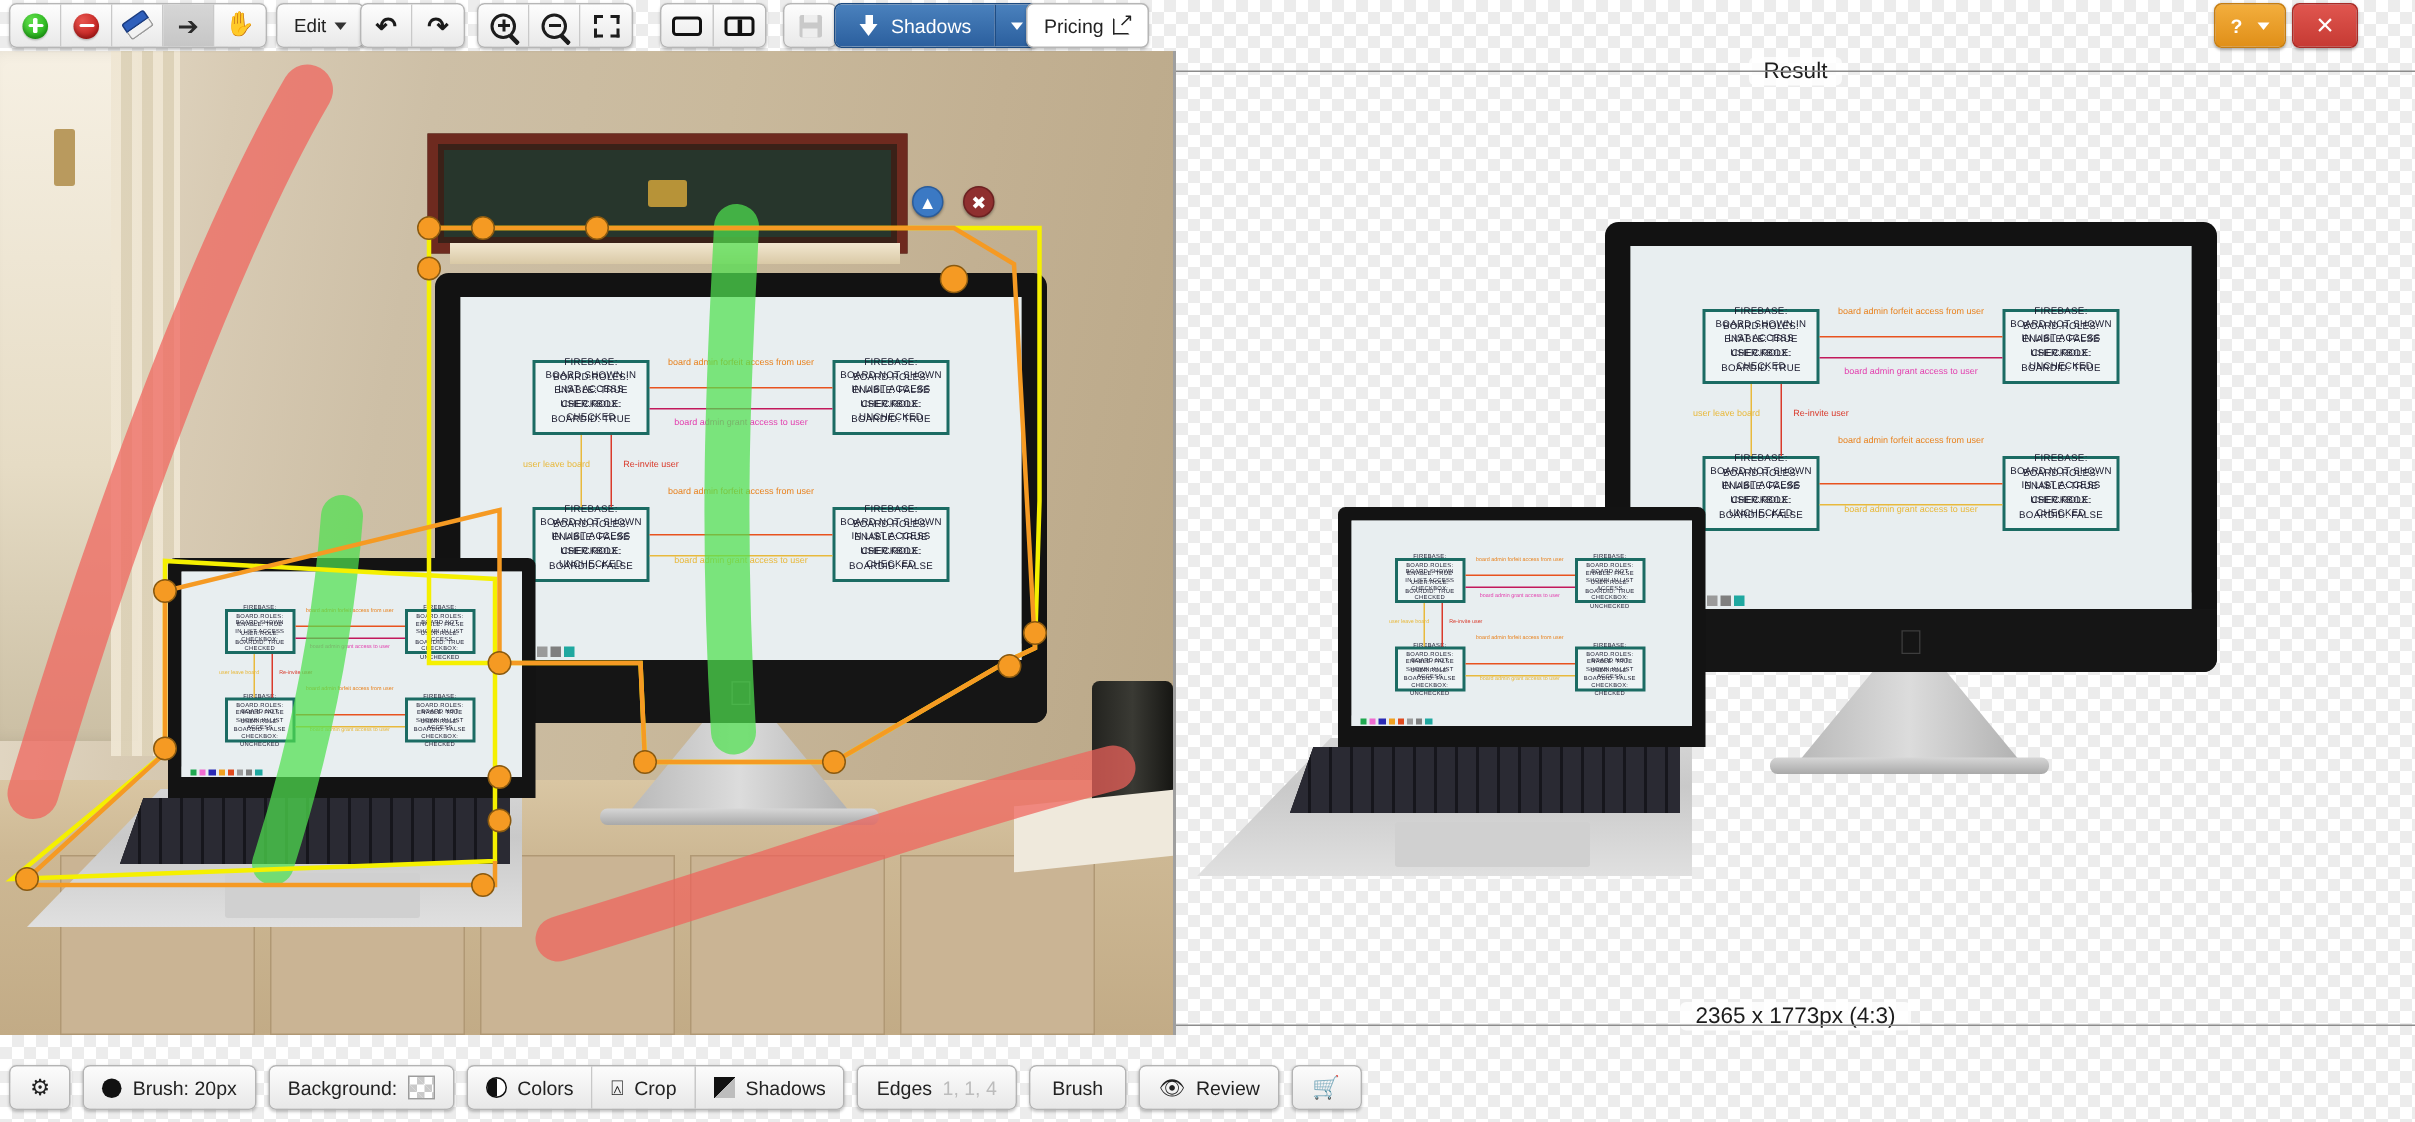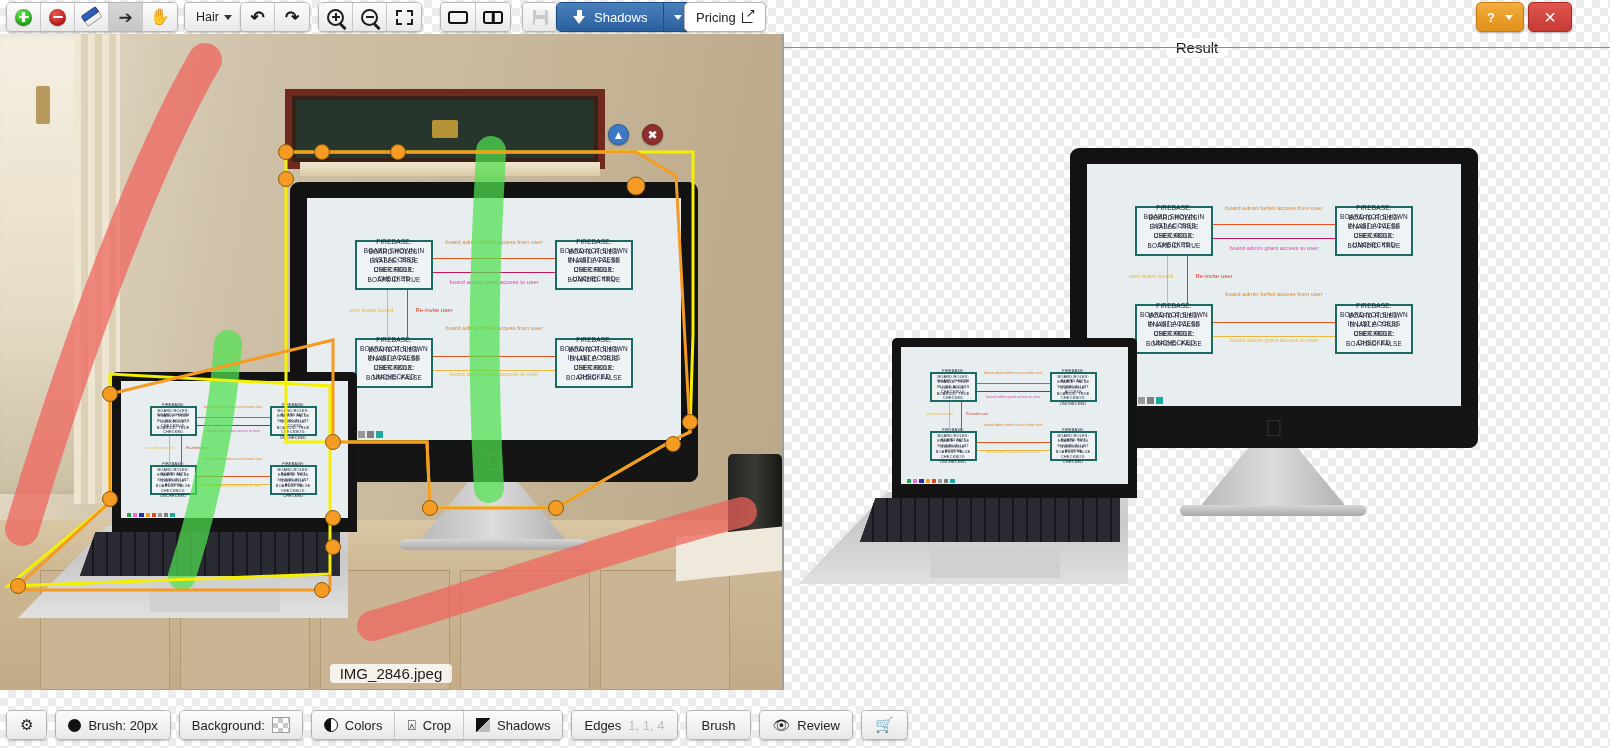--- a/index.html
+++ b/index.html
@@ -280,21 +280,21 @@
     <div class="tb-btn active">
       <span class="cursor-ico">➔</span>
     </div>
     <div class="tb-btn">
       <span class="hand-ico">✋</span>
     </div>
   </div>
 
   <div class="tb-group" style="left:184px;">
     <div class="tb-btn" style="padding:0 11px;">
-      <span>Hair</span>
+      <span>Edit</span>
       <span class="caret"></span>
     </div>
   </div>
 
   <div class="tb-group" style="left:240px;">
     <div class="tb-btn">
       <span class="undo-ico">↶</span>
     </div>
     <div class="tb-btn">
       <span class="redo-ico">↷</span>
@@ -518,23 +518,20 @@
       <circle cx="333" cy="484" r="7.5" fill="#f59a23" stroke="#8a5a10" stroke-width="1"></circle>
       <circle cx="333" cy="513" r="7.5" fill="#f59a23" stroke="#8a5a10" stroke-width="1"></circle>
       <circle cx="110" cy="360" r="7.5" fill="#f59a23" stroke="#8a5a10" stroke-width="1"></circle>
       <circle cx="110" cy="465" r="7.5" fill="#f59a23" stroke="#8a5a10" stroke-width="1"></circle>
       <circle cx="18" cy="552" r="7.5" fill="#f59a23" stroke="#8a5a10" stroke-width="1"></circle>
       <circle cx="322" cy="556" r="7.5" fill="#f59a23" stroke="#8a5a10" stroke-width="1"></circle>
     </g>
   </svg>
 
 
-  <div class="pane-footer">
-    <span class="pane-title">IMG_2846.jpeg</span>
-  </div>
 </div>
 
 <div class="pt-ctrl" id="pt-up">▲</div>
 <div class="pt-ctrl" id="pt-del">✖</div>
 
 <div id="right-pane" class="checker">
 
   <div id="result-scene">
 
     <div class="imac-stand" style="left:414px;top:413px;"></div>
@@ -636,20 +633,24 @@
           </div>
       </div>
     </div>
   </div>
 
   <div class="pane-title-row">
     <div class="hline"></div>
     <span class="pane-title">Result</span>
   </div>
 
+  <div class="pane-footer" style="bottom:0;">
+    <div class="hline" style="top:19px;"></div>
+    <span class="pane-title">2365 x 1773px (4:3)</span>
+  </div>
 </div>
 
 <div id="bottombar" class="checker">
   <div class="bb-wrap">
 
     <div class="bb-group">
       <div class="bb-btn" style="padding:0 13px;">
         <span class="gear">⚙</span>
       </div>
     </div>

